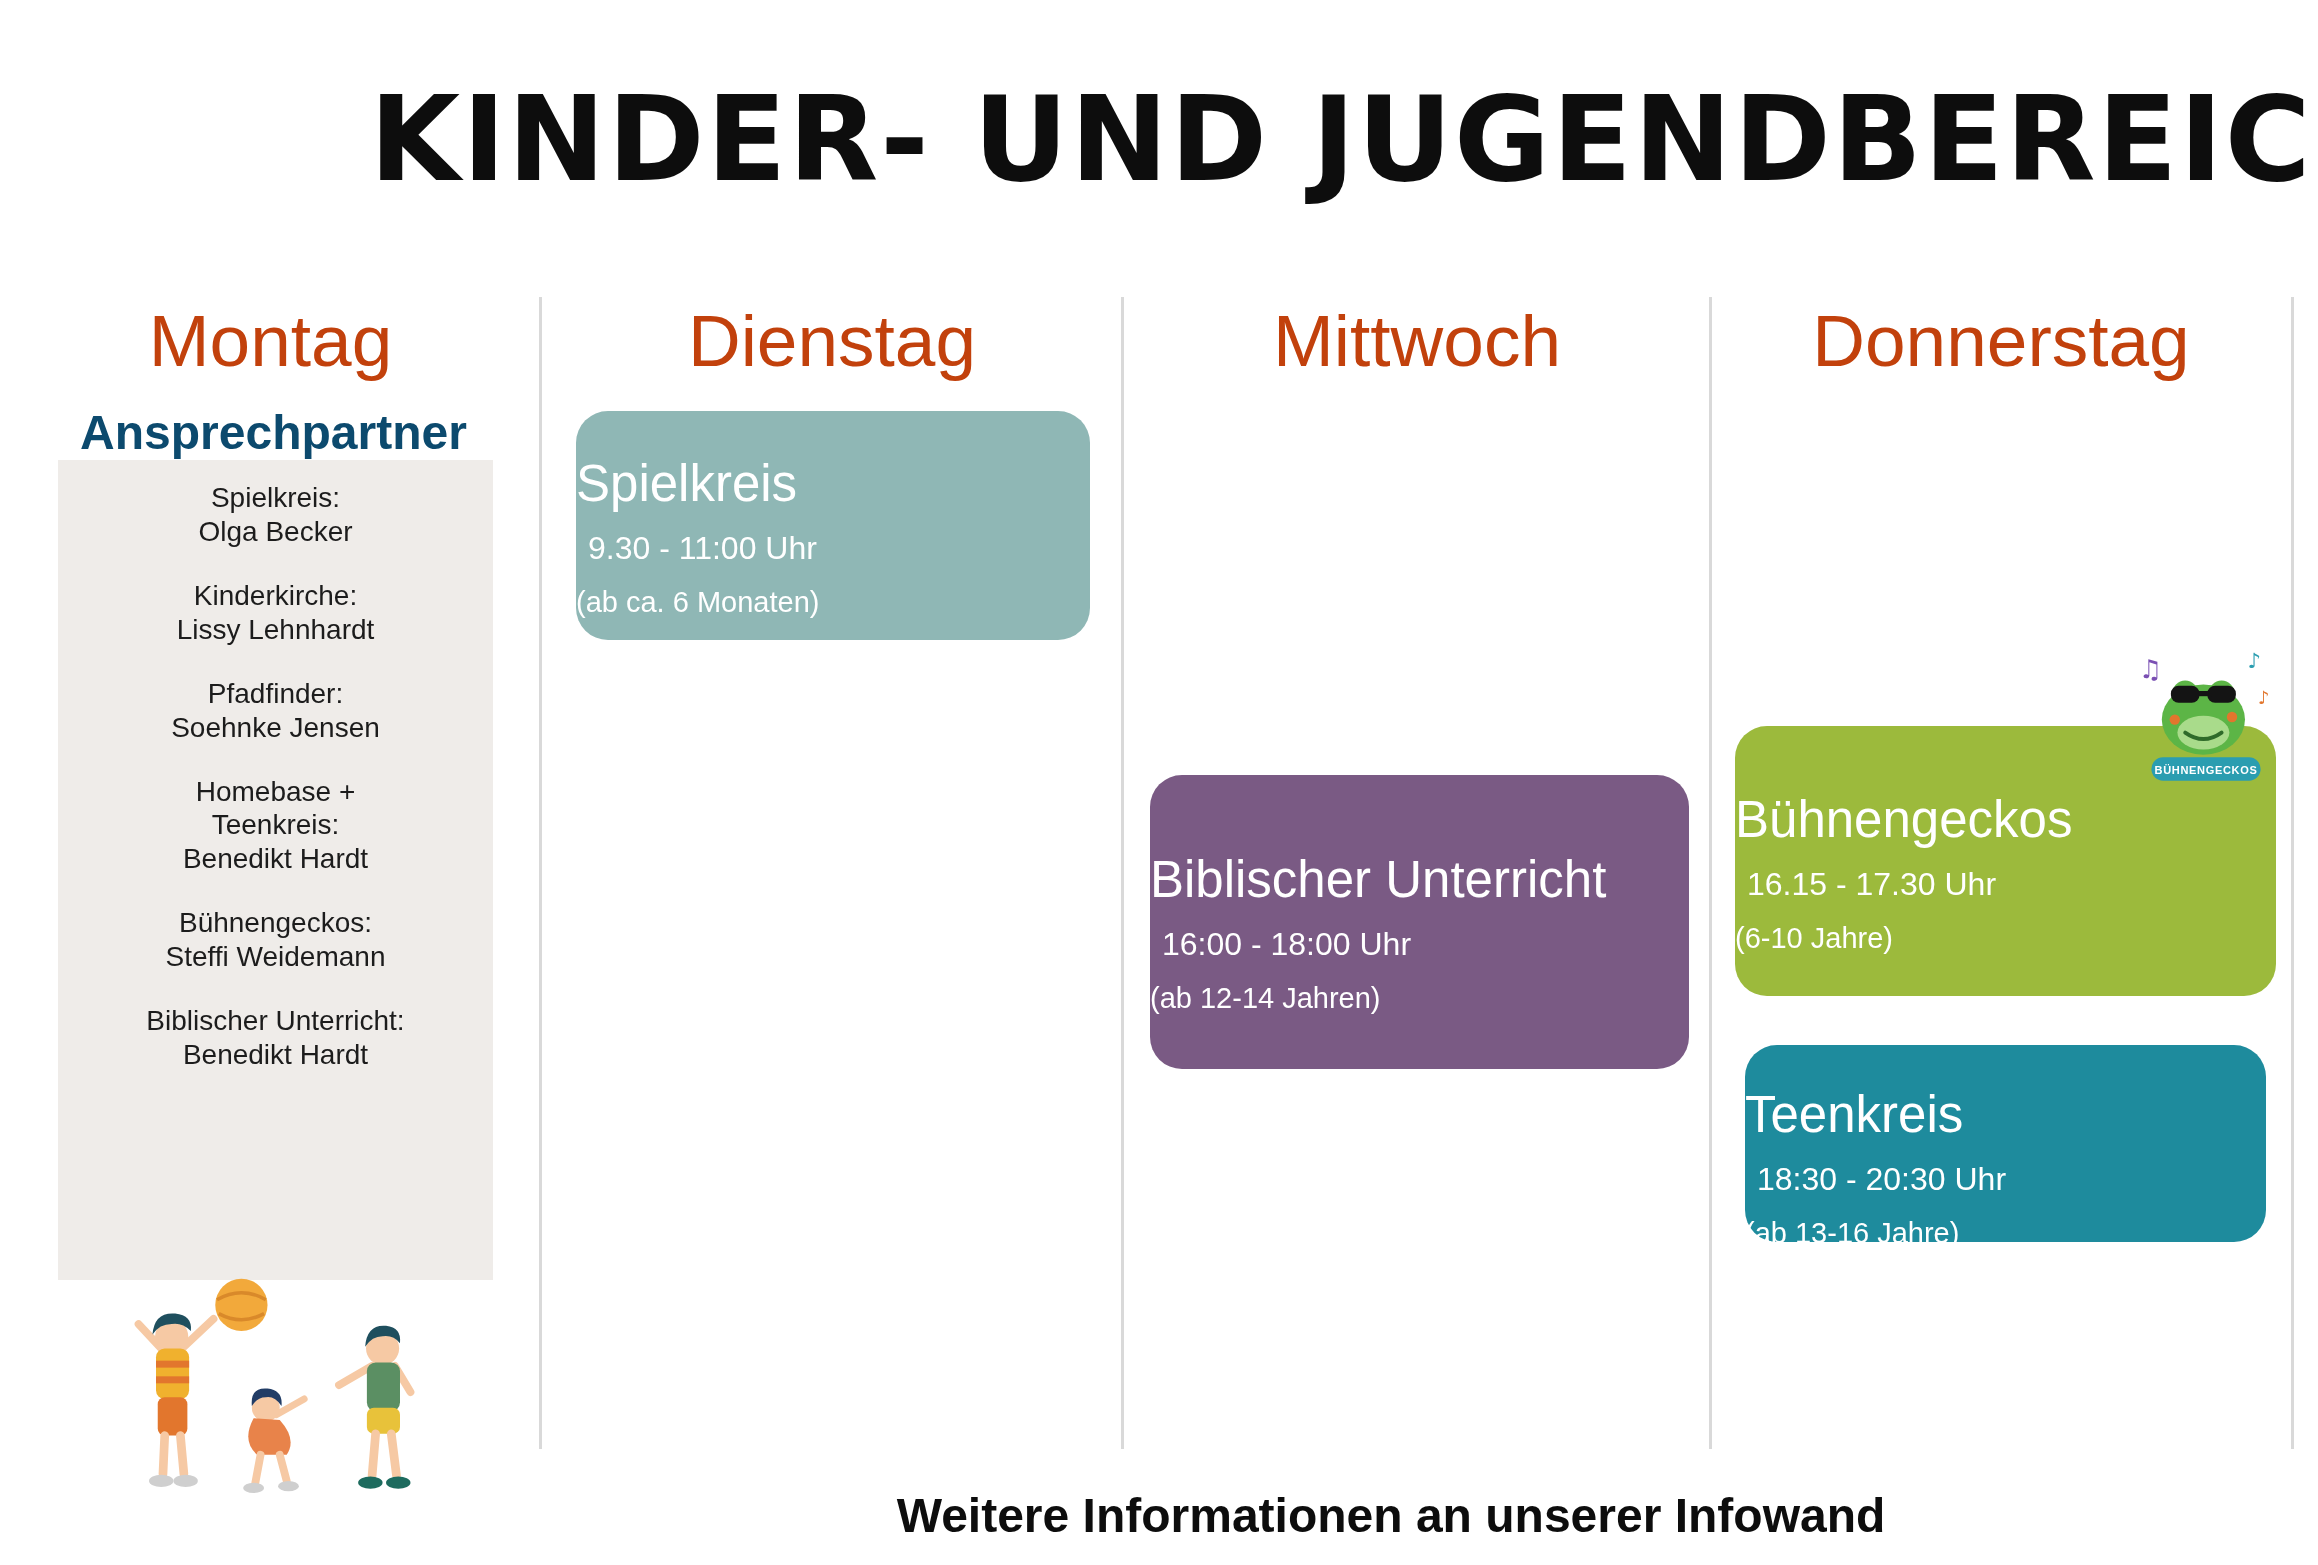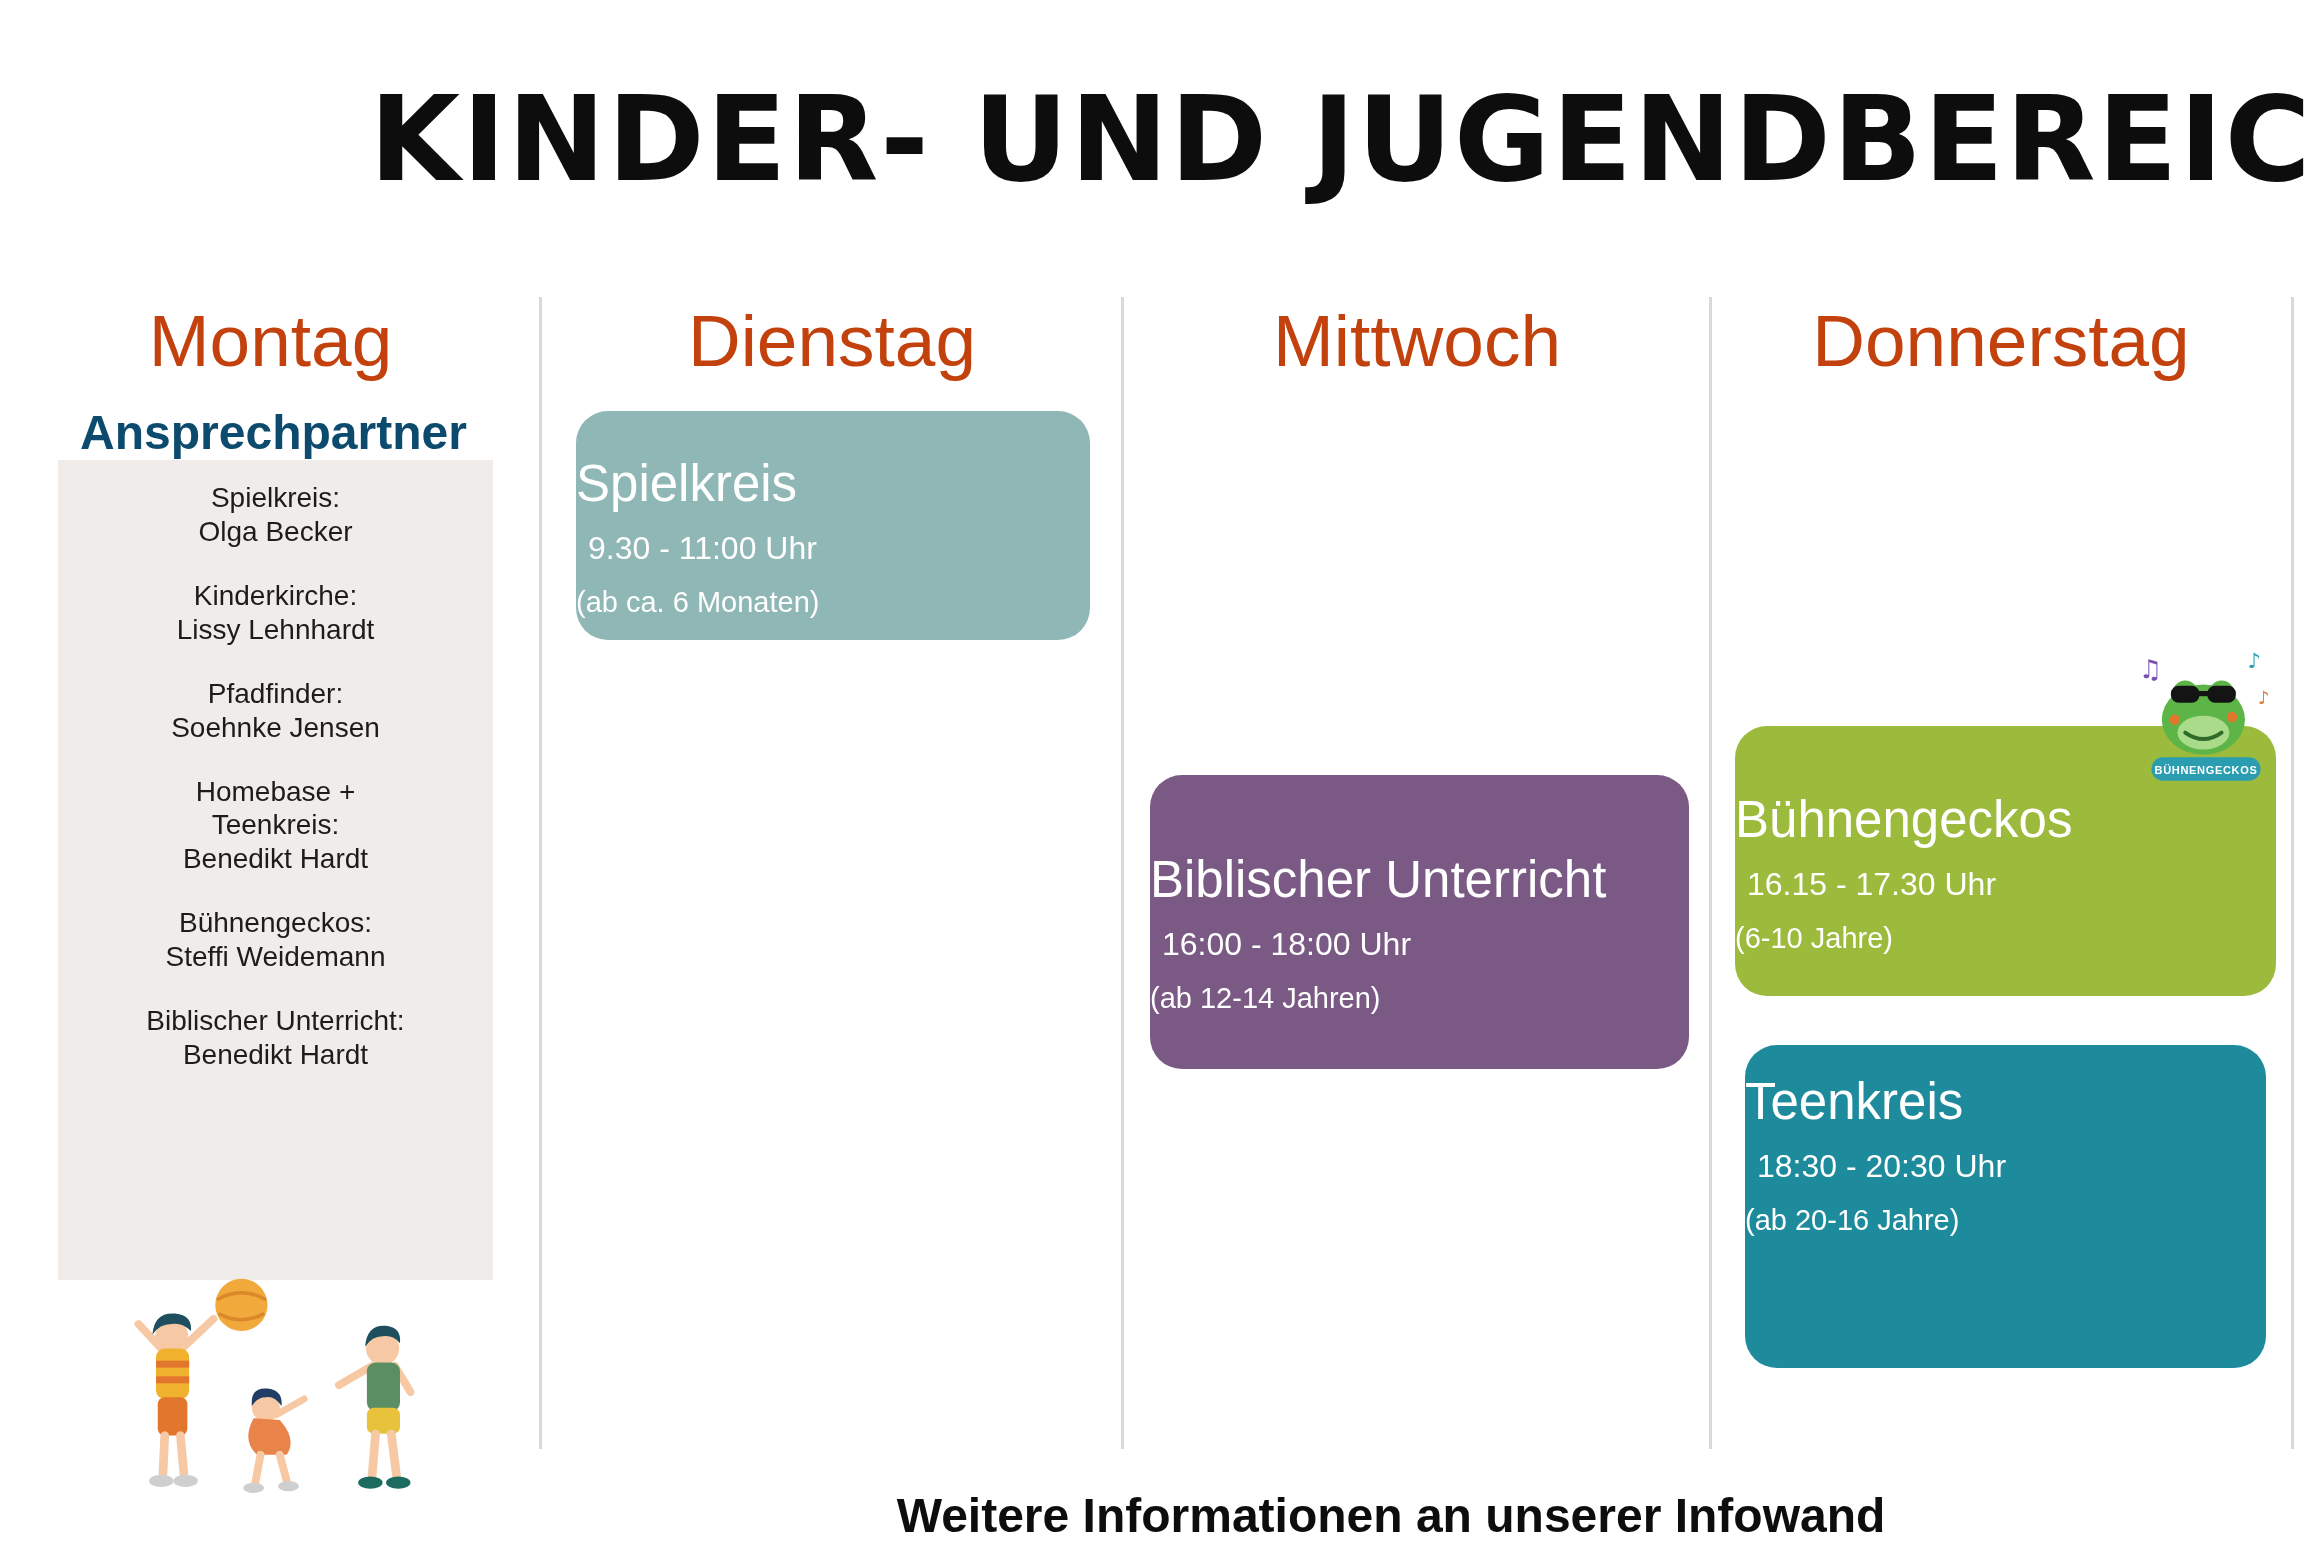--- a/index.html
+++ b/index.html
@@ -37,21 +37,21 @@
   .kids{position:absolute;left:95px;top:1268px;width:366px;height:262px;}
   .event-box{
     position:absolute;border-radius:32px;color:#ffffff;text-align:left;box-sizing:border-box;
   }
   .event-title{font-size:51px;line-height:1.2;margin:0 0 6.5px;}
   .event-time{font-size:32px;line-height:1.38;margin:12px;}
   .event-age{font-size:29px;line-height:1.38;margin:0;}
   .box-spielkreis{left:576px;top:411px;width:514px;height:229px;padding-top:42px;}
   .box-biblischer{left:1150px;top:775px;width:539px;height:294px;padding-top:74px;}
   .box-buehnengeckos{left:1735px;top:726px;width:541px;height:270px;padding-top:63px;}
-  .box-teenkreis{left:1745px;top:1045px;width:521px;height:323px;padding-top:26px;}
+  .box-teenkreis{left:1745px;top:1045px;width:521px;height:197px;padding-top:39px;}
   .gecko{position:absolute;left:2128px;top:644px;width:156px;height:146px;z-index:5;}
   .footer-note{
     position:absolute;top:1492px;left:0;width:100%;text-align:center;
     font-size:48px;font-weight:bold;line-height:1;color:#0d0d0d;
   }
 </style>
 </head>
 <body>
 
 <div class="canvas">
@@ -173,19 +173,19 @@
     <rect x="61" y="32" width="22" height="13" rx="6" fill="#141414"></rect>
     <rect x="52" y="36" width="12" height="4" fill="#141414"></rect>
     <path d="M44 68 Q58 78 72 68" stroke="#2F6B2A" stroke-width="3" fill="none" stroke-linecap="round"></path>
     <rect x="18" y="87" width="84" height="18" rx="9" fill="#2A9DB0"></rect>
     <text x="60" y="100" font-size="8.5" fill="#ffffff" text-anchor="middle" font-weight="bold" letter-spacing="0.5" font-family="Liberation Sans, sans-serif">BÜHNENGECKOS</text>
   </svg>
 
   <div class="event-box box-teenkreis" style="background-color: rgb(30, 139, 157);">
     <div class="event-title">Teenkreis</div>
     <div class="event-time">18:30 - 20:30 Uhr</div>
-    <div class="event-age">(ab 20-16 Jahre)</div>
+    <div class="event-age">(ab 13-16 Jahre)</div>
   </div>
 
   <div class="footer-note">Weitere Informationen an unserer Infowand</div>
 
 </div>
 
 
 </body></html>

